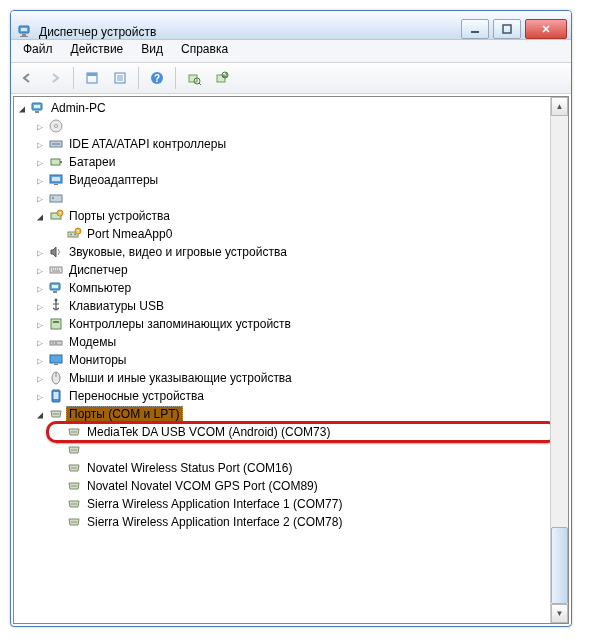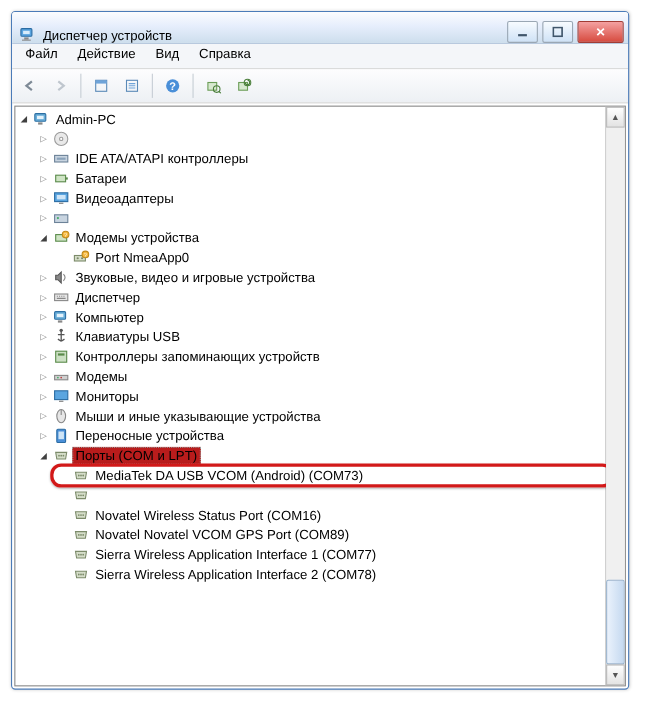--- a/index.html
+++ b/index.html
@@ -24,21 +24,21 @@
   .sb-track{flex:1;display:flex;flex-direction:column;justify-content:flex-end}
   .sb-thumb{width:15px;height:75px;margin-bottom:0;background:linear-gradient(to right,#eaf2fc,#c5d9f0);border:1px solid #9ab4cf;border-radius:2px}
   ul.tree-root,ul.tree-root ul{list-style:none;margin:0;padding:0}
   ul.tree-root ul{padding-left:18px}
   li.node{white-space:nowrap}
   .row{display:flex;align-items:center;height:18px;gap:2px}
   .exp{width:12px;height:12px;display:inline-flex;align-items:center;justify-content:center;font-size:10px;color:#5a5a5a;cursor:default;font-family:Consolas,monospace;user-select:none}
   .exp.blank{visibility:hidden}
   .nicon{width:16px;height:16px;display:inline-flex;align-items:center;justify-content:center}
   .lbl{padding:1px 3px}
-  .lbl.selected{background:#b91c1c;border:1px dotted #999;padding:0 2px}
+  .lbl.selected{background:#a16207;border:1px dotted #999;padding:0 2px}
   .hi{position:relative}
   .hi::after{content:'';position:absolute;left:-6px;right:-8px;top:-2px;bottom:-2px;border:3px solid #d21919;border-radius:10px;pointer-events:none;box-shadow:0 1px 2px rgba(0,0,0,.3)}
   svg{display:block}
 </style>
 </head>
 <body>
 
 <div class="outer">
 <div class="window">
 
@@ -205,21 +205,21 @@
                   <li class="node">
                     <div class="row">
                       <span class="exp" style="color: rgb(64, 64, 64);">◢</span>
                       <span class="nicon">
                         <svg width="16" height="16" viewBox="0 0 16 16">
                           <rect x="3" y="5" width="10" height="6" fill="#cfe4c5" stroke="#5a8a4a"></rect>
                           <circle cx="12" cy="5" r="3" fill="#f5b83d" stroke="#c28a1c"></circle>
                           <text x="12" y="7.5" text-anchor="middle" font-size="5" fill="#fff">?</text>
                         </svg>
                       </span>
-                      <span class="lbl">Модемы устройства</span>
+                      <span class="lbl">Порты устройства</span>
                     </div>
                     <ul>
                       <li class="node">
                         <div class="row">
                           <span class="exp blank">·</span>
                           <span class="nicon">
                             <svg width="16" height="16" viewBox="0 0 16 16">
                               <rect x="2" y="6" width="10" height="5" fill="#d5ddc9" stroke="#7c8b6a"></rect>
                               <circle cx="5" cy="8.5" r="1" fill="#7c8b6a"></circle>
                               <circle cx="9" cy="8.5" r="1" fill="#7c8b6a"></circle>

